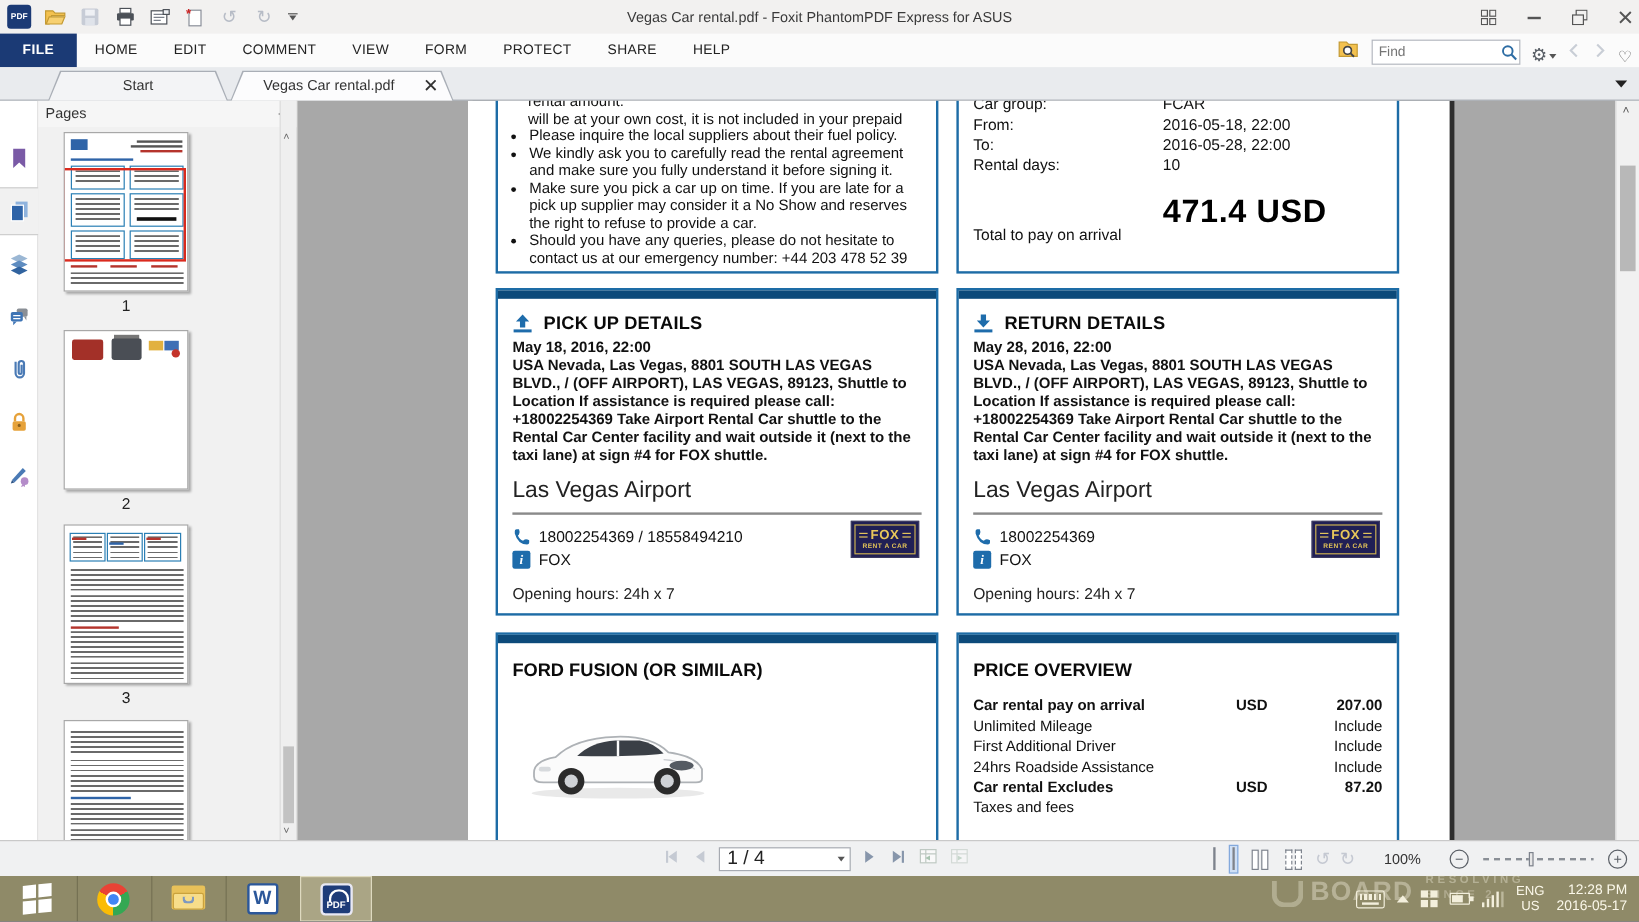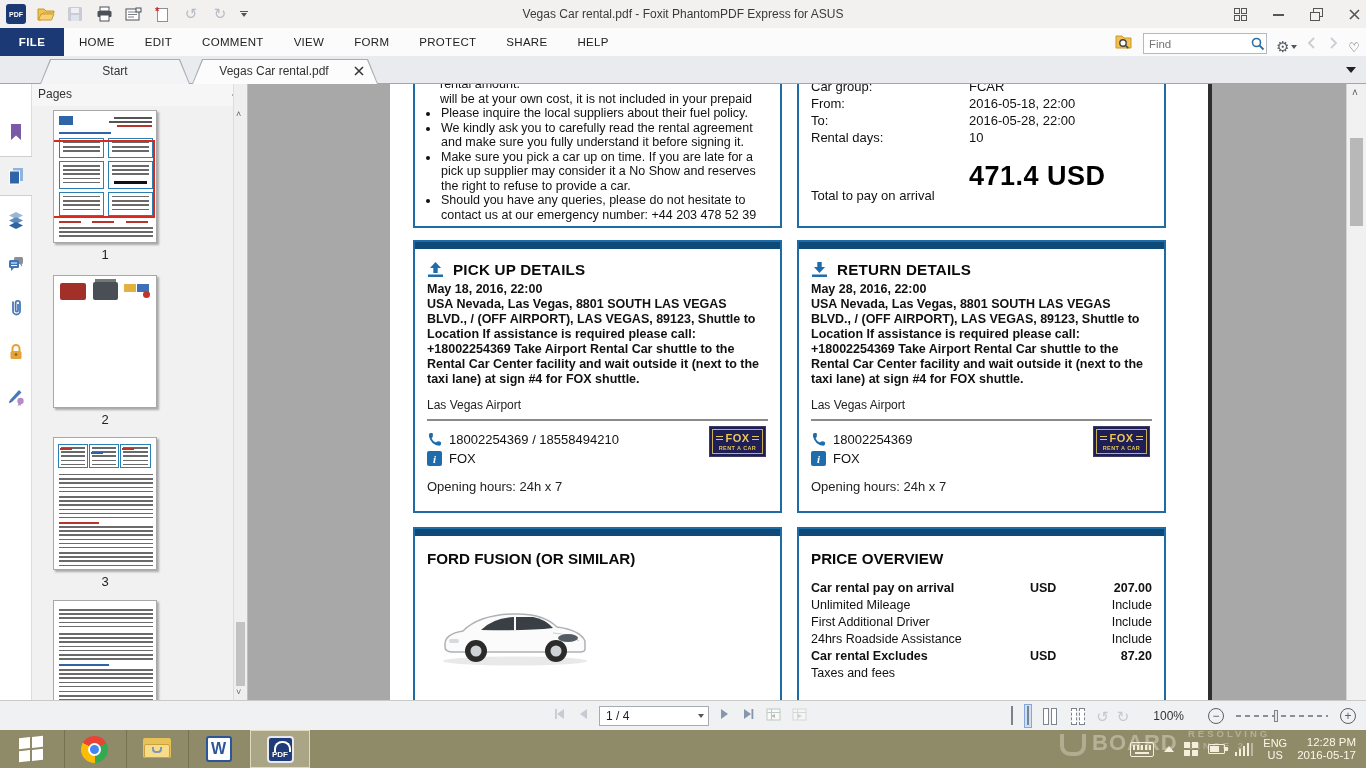--- a/index.html
+++ b/index.html
@@ -88,21 +88,21 @@
   .notes-cont{margin-left:14px;}
   .notes-body ul{margin:0;padding-left:14px;}
   .notes-body li{padding-left:1px;}
   .bk-body{position:absolute;left:12px;top:7px;right:6px;}
   .bk-row{display:grid;grid-template-columns:158px 1fr;height:17px;font-size:13px;color:#111;}
   .bk-total-label{position:absolute;left:12px;top:116px;font-size:13px;color:#111;}
   .bk-total-value{position:absolute;left:170px;top:89px;font-size:27px;font-weight:bold;color:#000;letter-spacing:.5px;}
   .sec-head{display:flex;align-items:center;gap:9px;margin:12px 12px 4px;font-size:15.2px;font-weight:bold;color:#0a0a0a;letter-spacing:.2px;}
   .sec-date{margin:4px 12px 0;font-size:12.5px;font-weight:bold;line-height:15px;color:#111;}
   .sec-addr{margin:0 12px;font-size:12.5px;font-weight:bold;line-height:15px;color:#111;}
-  .sec-loc{margin:11px 12px 0;font-size:12px;color:#222;}
+  .sec-loc{margin:11px 12px 0;font-size:19px;color:#222;}
   .sec-hr{margin:7px 12px 0;border-top:2px solid #8a8a8a;}
   .contact{position:relative;margin:9px 12px 0;}
   .crow{display:flex;align-items:center;gap:7px;height:19px;font-size:13px;color:#111;}
   .infoicon{width:15px;height:15px;background:#1e6cab;color:#fff;border-radius:2px;
             font-family:"Liberation Serif",serif;font-style:italic;font-weight:bold;font-size:11px;
             display:flex;align-items:center;justify-content:center;}
   .foxlogo{position:absolute;right:2px;top:-4px;width:57px;height:31px;background:#201f55;
            border:1px solid #3c3a60;display:flex;flex-direction:column;align-items:center;justify-content:center;}
   .foxinner{position:absolute;inset:2px;border:1px solid #cbb052;}
   .foxline{display:flex;align-items:center;gap:2px;z-index:2;}
@@ -119,21 +119,21 @@
   .bold{font-weight:bold;}
 
   
   .vscroll{position:absolute;left:1346px;top:84px;width:20px;height:616px;background:#f1f1f1;border-left:1px solid #d5d5d5;}
   .vthumb{position:absolute;left:3px;width:13px;top:54px;height:88px;background:#b8b8b8;}
   .vchev{position:absolute;left:5px;top:4px;font-size:10px;color:#555;line-height:1;}
 
   
   .statusbar{position:absolute;left:0;top:700px;width:1366px;height:30px;background:#f0f1f2;border-top:1px solid #c9c9c9;}
   .navcluster{position:absolute;left:552px;top:4px;height:22px;display:flex;align-items:center;gap:9px;}
-  .pagebox{width:110px;height:20px;background:#fff;border:1px solid #a6aab1;display:flex;align-items:center;font-size:12px;color:#222;}
+  .pagebox{width:110px;height:20px;background:#fff;border:1px solid #a6aab1;display:flex;align-items:center;font-size:16px;color:#222;}
   .pagebox .ptext{flex:1;padding-left:6px;}
   .pagebox .pb-caret{width:14px;height:100%;display:flex;align-items:center;justify-content:center;}
   .viewcluster{position:absolute;right:10px;top:3px;height:24px;display:flex;align-items:center;gap:8px;}
   .vm{width:14px;height:17px;border:1px solid #7d838d;background:#fff;position:relative;}
   .vm .ln{position:absolute;left:2px;right:2px;top:3px;bottom:3px;
           background:repeating-linear-gradient(180deg,#8a8f99 0 1.5px,transparent 1.5px 4px);}
   .vmwrap{padding:2px;border:1px solid transparent;}
   .vmwrap.active{background:#cfe0f6;border-color:#83a9dc;}
   .vm2{display:flex;gap:2px;}
   .vm2 .half{width:6px;height:17px;border:1px solid #7d838d;background:#fff;}

